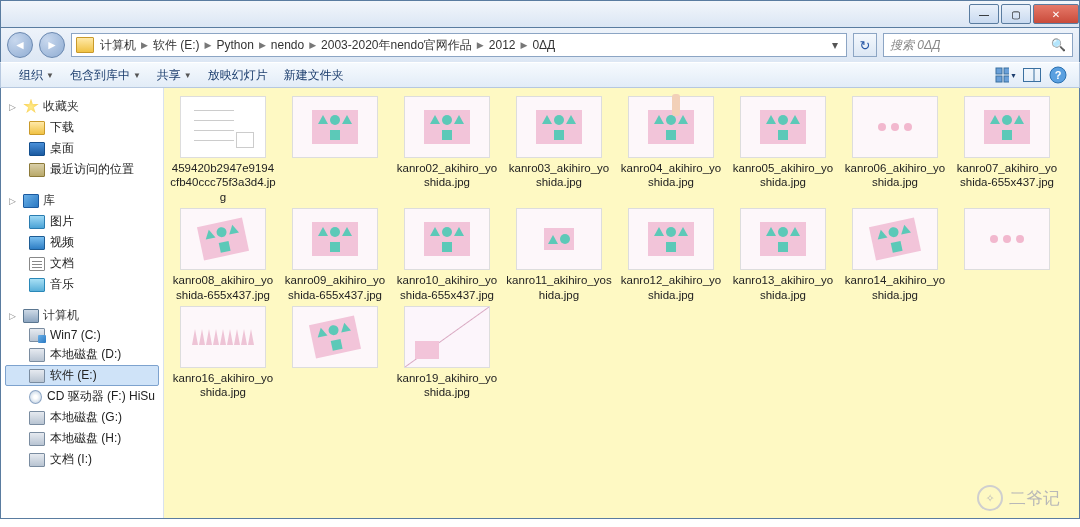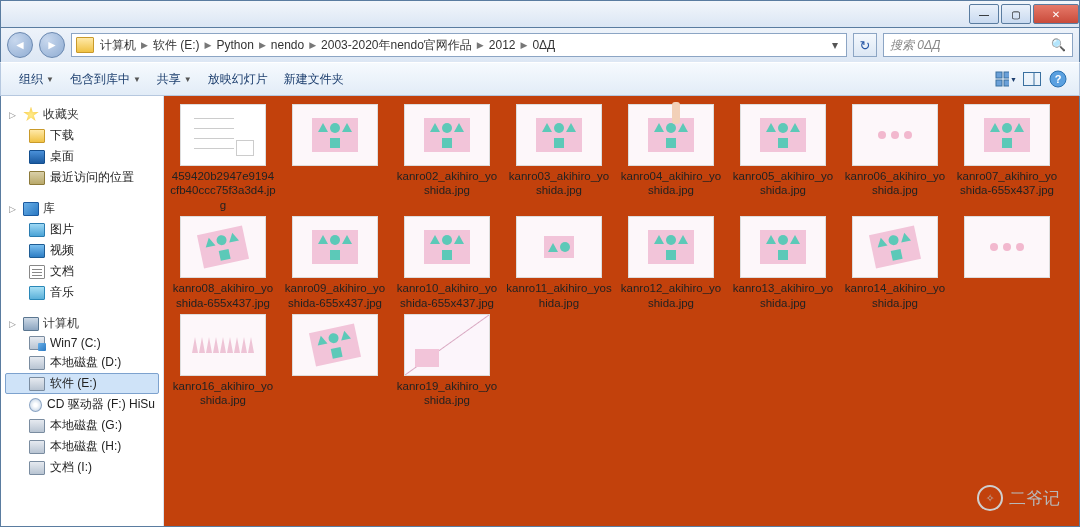--- a/index.html
+++ b/index.html
@@ -19,21 +19,21 @@
 .addr { flex:1; height:24px; background:#fff; border:1px solid #8ca5c4; display:flex; align-items:center; padding:0 4px; font-size:12px; color:#333; overflow:hidden; }
 .addr .folder-icon { width:18px; height:16px; background:linear-gradient(to bottom,#ffe9a8,#f0c244); border:1px solid #c99a2a; border-radius:1px; margin-right:6px; flex-shrink:0; }
 .addr .crumb { display:flex; align-items:center; white-space:nowrap; }
 .addr .sep { color:#777; padding:0 5px; font-size:9px; }
 .addr .chev { margin-left:auto; color:#555; padding:0 4px; }
 .refresh { width:24px; height:24px; border:1px solid #8ca5c4; background:linear-gradient(to bottom,#f4f8fd,#dce7f4); display:flex; align-items:center; justify-content:center; color:#2656a5; font-size:13px; }
 .search { width:190px; height:24px; background:#fff; border:1px solid #8ca5c4; display:flex; align-items:center; padding:0 6px; font-size:12px; color:#888; font-style:italic; }
 .search .mag { margin-left:auto; color:#2656a5; font-style:normal; }
 
 
-.cmdbar { height:34px; background: linear-gradient(to bottom,#f6fafe,#e2ecf7); border:1px solid #b6c8df; border-top:1px solid #fff; display:flex; align-items:center; padding:0 10px; font-size:12px; color:#1c3e6e; }
+.cmdbar { height:26px; background: linear-gradient(to bottom,#f6fafe,#e2ecf7); border:1px solid #b6c8df; border-top:1px solid #fff; display:flex; align-items:center; padding:0 10px; font-size:12px; color:#1c3e6e; }
 .cmdbar .item { padding:4px 8px; display:flex; align-items:center; gap:3px; cursor:default; }
 .cmdbar .item .dd { font-size:8px; color:#555; }
 .cmdbar .spacer { flex:1; }
 .cmdbar .ricon { width:22px; height:22px; margin-left:4px; display:flex; align-items:center; justify-content:center; }
 
 
 .body { display:flex; height:calc(527px - 28px - 34px - 34px); border-left:1px solid #5a7ca0; border-right:1px solid #5a7ca0; border-bottom:1px solid #5a7ca0; }
 .sidebar { width:163px; background:#fff; border-right:1px solid #d9e2ee; padding:8px 4px; font-size:12px; overflow:hidden; }
 .sidebar .group { margin-bottom:10px; }
 .sidebar .hdr { display:flex; align-items:center; gap:4px; padding:2px 4px; color:#333; }
@@ -50,21 +50,21 @@
 .ic-pic { background:linear-gradient(to bottom,#9ed9f5,#4aa3d6); border:1px solid #2a7cb0; }
 .ic-doc { background:#fff; border:1px solid #888; position:relative; }
 .ic-doc::after { content:""; position:absolute; left:2px; right:2px; top:3px; height:1px; background:#888; box-shadow:0 3px 0 #888, 0 6px 0 #888; }
 .ic-music { background:linear-gradient(to bottom,#a8e0f5,#5ab0d9); border:1px solid #2a88b8; }
 .ic-computer { background:linear-gradient(to bottom,#cdd9e6,#8ca5c0); border:1px solid #5a7690; }
 .ic-drive { background:linear-gradient(to bottom,#e6eaf0,#b8c4d2); border:1px solid #7a8ca0; }
 .ic-drive-sys { background:linear-gradient(to bottom,#e6eaf0,#b8c4d2); border:1px solid #7a8ca0; position:relative; }
 .ic-drive-sys::after { content:""; position:absolute; right:-2px; bottom:-2px; width:8px; height:8px; background:linear-gradient(135deg,#6ab0e8,#2a78c2); border-radius:1px; }
 .ic-cd { background:radial-gradient(circle,#fff 20%,#dce6f0 60%,#b0c0d4); border-radius:50%; border:1px solid #8ca5c4; width:14px; height:14px; }
 
-.content { flex:1; background:#c2410c; padding:8px 4px; overflow:auto; }
+.content { flex:1; background:#fef9c3; padding:8px 4px; overflow:auto; }
 .grid { display:grid; grid-template-columns: repeat(8, 110px); gap:4px 2px; }
 .thumb { display:flex; flex-direction:column; align-items:center; width:110px; }
 .thumb .img { width:86px; height:62px; background:#fff; border:1px solid #ddd; display:flex; align-items:center; justify-content:center; margin-bottom:3px; }
 .thumb .img.pk { background:#fdf7fa; }
 .thumb .img.pk2 { background:#fcf5fb; }
 .thumb .img .card { width:46px; height:34px; background:#f2c4d9; display:flex; flex-wrap:wrap; align-items:center; justify-content:center; gap:2px; padding:3px; }
 .thumb .img .card.tiny { width:30px; height:22px; }
 .thumb .img .card.tilt { transform:rotate(-12deg); }
 .thumb .img .shape { width:10px; height:10px; }
 .thumb .img .tri { width:0; height:0; border-left:5px solid transparent; border-right:5px solid transparent; border-bottom:9px solid #5cc9b8; }

